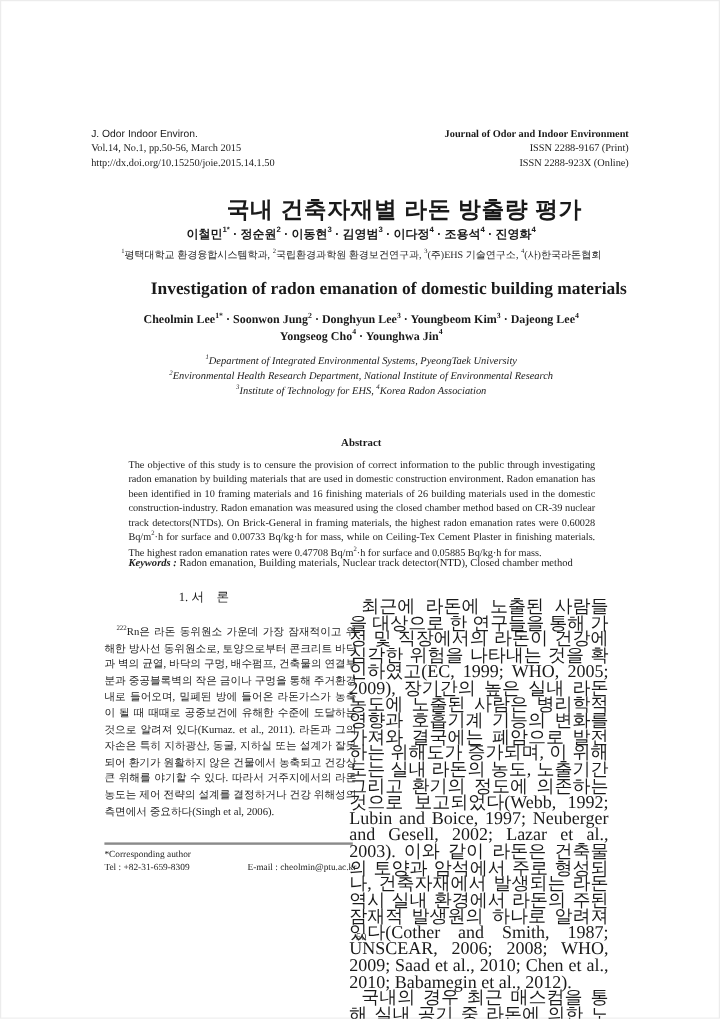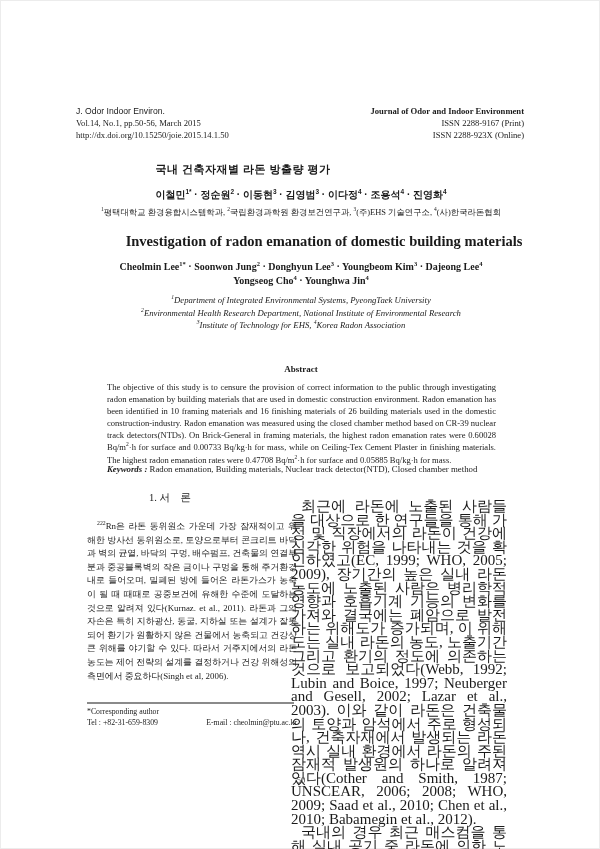--- a/index.html
+++ b/index.html
@@ -6,21 +6,21 @@
   body { width: 600px; height: 849px; position: relative; overflow: hidden; }
   .page { position: absolute; left: 0; top: 0; width: 598px; height: 847px; border: 1px solid #ececec; background: #fff; }
   .serif { font-family: "Liberation Serif", "DejaVu Serif", serif; color: #1a1a1a; }
   .sans { font-family: "Liberation Sans", "DejaVu Sans", sans-serif; color: #1a1a1a; }
 
   .hdr-left { position: absolute; left: 75px; top: 104px; font-size: 8.6px; line-height: 12px; }
   .hdr-left .j { font-family: "Liberation Sans", sans-serif; }
   .hdr-right { position: absolute; right: 75px; top: 104px; font-size: 8.6px; line-height: 12px; text-align: right; font-family: Liberation Serif, serif; }
   .hdr-right .jt { font-weight: bold; }
 
-  .kr-title { position: absolute; left: 0; width: 484px; top: 161px; text-align: center; font-size: 11px; font-weight: bold; letter-spacing: 0.5px; }
+  .kr-title { position: absolute; left: 0; width: 484px; top: 161px; text-align: right; font-size: 19px; font-weight: bold; letter-spacing: 0.5px; }
   .kr-authors { position: absolute; left: 0; width: 600px; top: 187px; text-align: center; font-size: 10px; font-weight: bold; }
   .kr-affil { position: absolute; left: 0; width: 600px; top: 206px; text-align: center; font-size: 8.4px; }
   sup { font-size: 65%; vertical-align: super; line-height: 0; }
 
   .en-title { position: absolute; left: 0; width: 600px; top: 232px; text-align: center; font-size: 14.5px; font-weight: bold; padding-left: 23px; }
   .en-authors { position: absolute; left: 0; width: 600px; top: 259px; text-align: center; font-size: 10px; font-weight: bold; line-height: 14px; }
   .en-affil { position: absolute; left: 0; width: 600px; top: 293px; text-align: center; font-size: 8.7px; font-style: italic; line-height: 12.5px; }
   .received { position: absolute; left: 0; width: 600px; top: 336px; text-align: center; font-size: 8.8px; }
 
   .abs-h { position: absolute; left: 0; width: 600px; top: 363px; text-align: center; font-size: 9px; font-weight: bold; }

